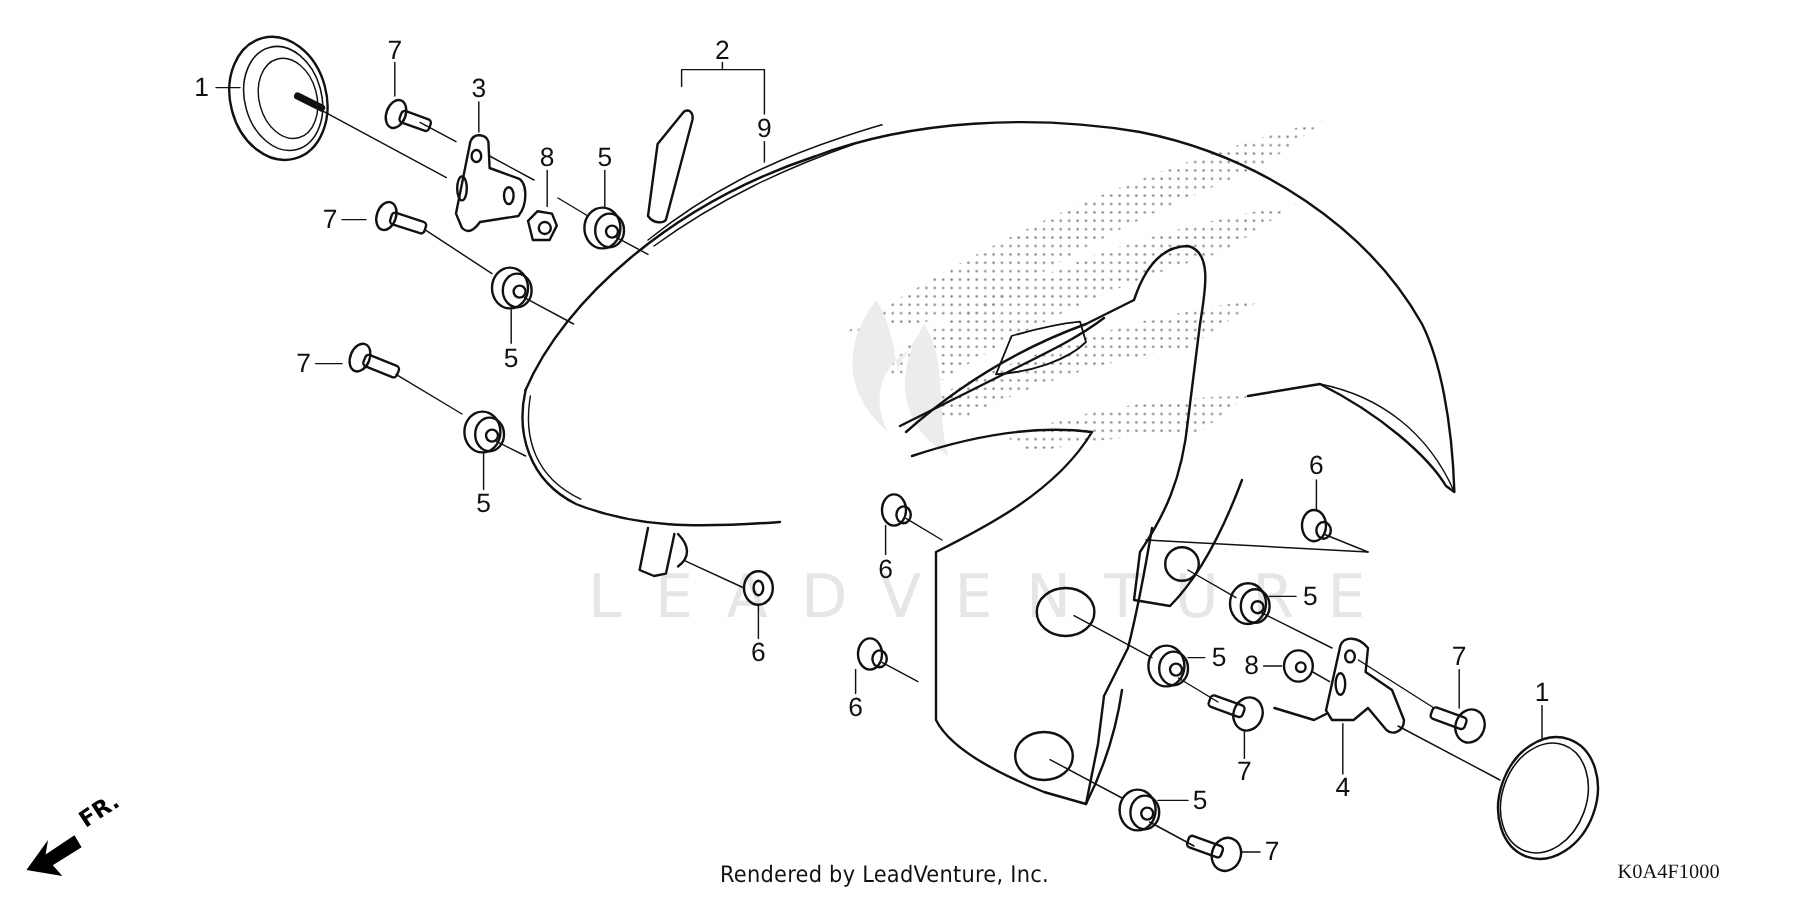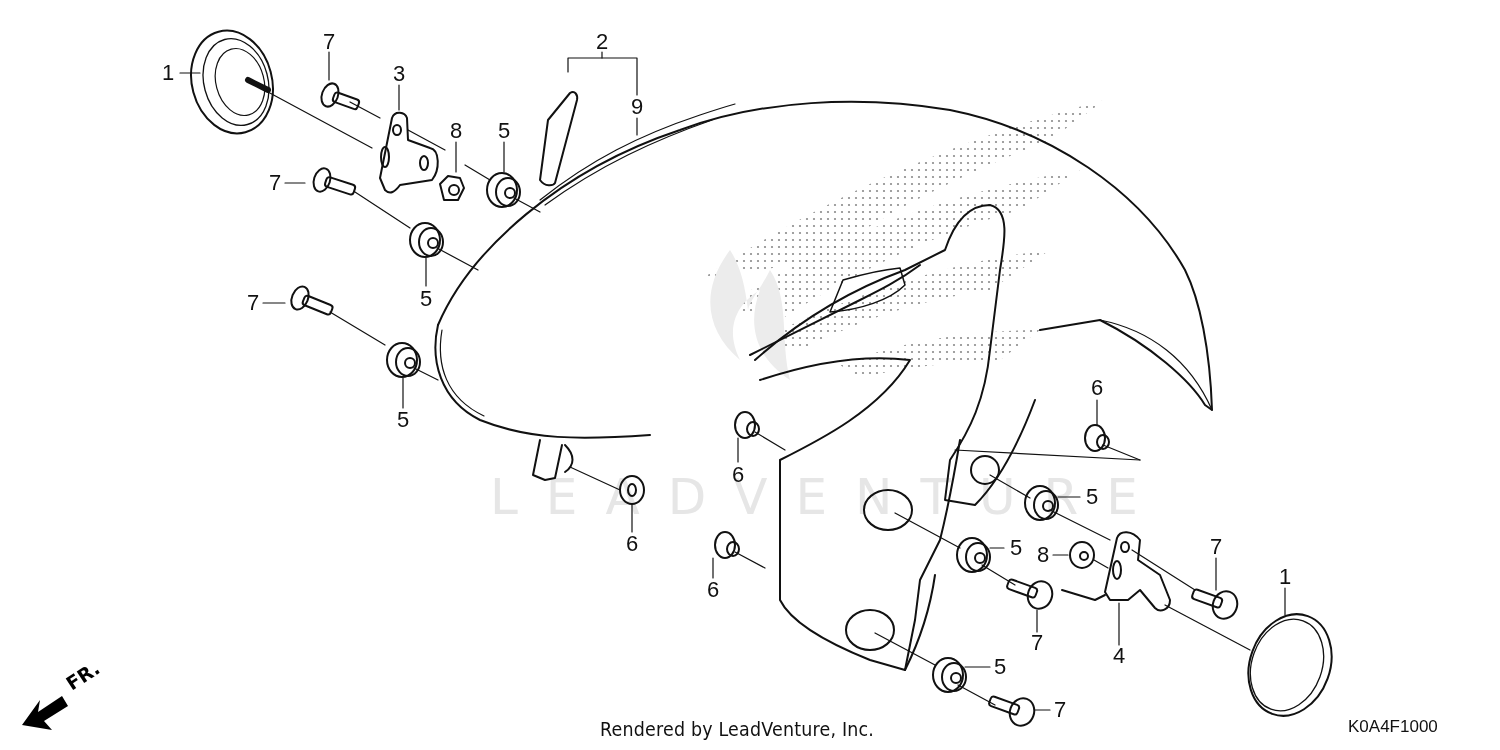--- a/index.html
+++ b/index.html
@@ -1,20 +1,20 @@
 <!DOCTYPE html>
 <html><head>
 <meta charset="utf-8">
 <style>
   html,body{margin:0;padding:0;background:#fff;}
   #stage{position:relative;width:1500px;height:750px;overflow:hidden;background:#fff;font-family:"Liberation Sans",sans-serif;}
   svg#diagram{position:absolute;left:0;top:0;}
   .callout{position:absolute;font-family:"Liberation Sans",sans-serif;font-size:22px;color:#111;line-height:1;transform:translate(-50%,-50%);cursor:pointer;}
   .footer-credit{position:absolute;left:600px;top:718px;font-family:"DejaVu Sans",sans-serif;font-size:19px;color:#111;letter-spacing:0.2px;transform:scaleX(0.92);transform-origin:left top;}
-  .diagram-code{position:absolute;left:1348px;top:717px;font-family:Liberation Sans, sans-serif;font-size:17px;color:#111;}
+  .diagram-code{position:absolute;left:1348px;top:717px;font-family:Liberation Serif, serif;font-size:17px;color:#111;}
   .watermark{position:absolute;left:490px;top:468px;font-family:"DejaVu Sans",sans-serif;font-size:50px;letter-spacing:28px;color:#e6e6e6;font-weight:400;}
   .fr-label{position:absolute;left:62px;top:676px;font-family:"DejaVu Sans",sans-serif;font-weight:bold;font-size:19px;color:#000;transform:rotate(-33deg);transform-origin:left top;}
 </style>
 </head>
 <body>
 
 <div id="stage">
 
   <div class="watermark">LEADVENTURE</div>
 

